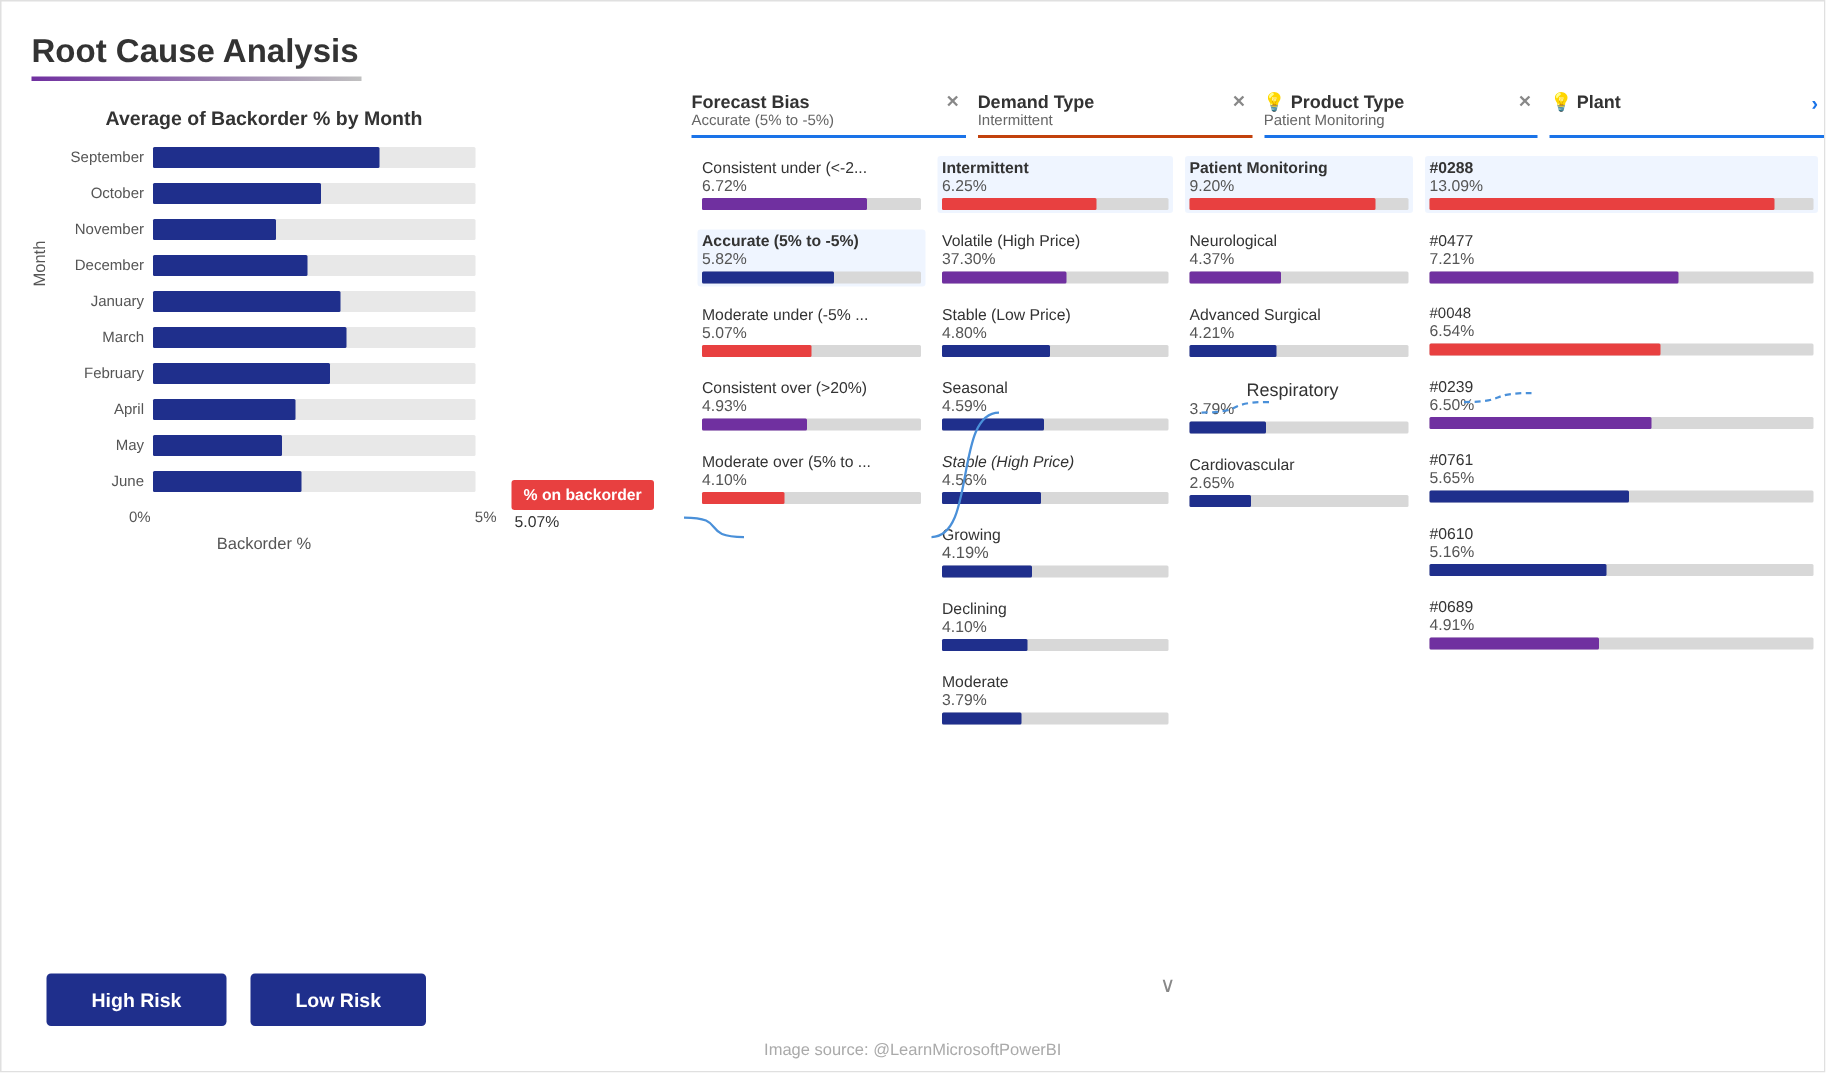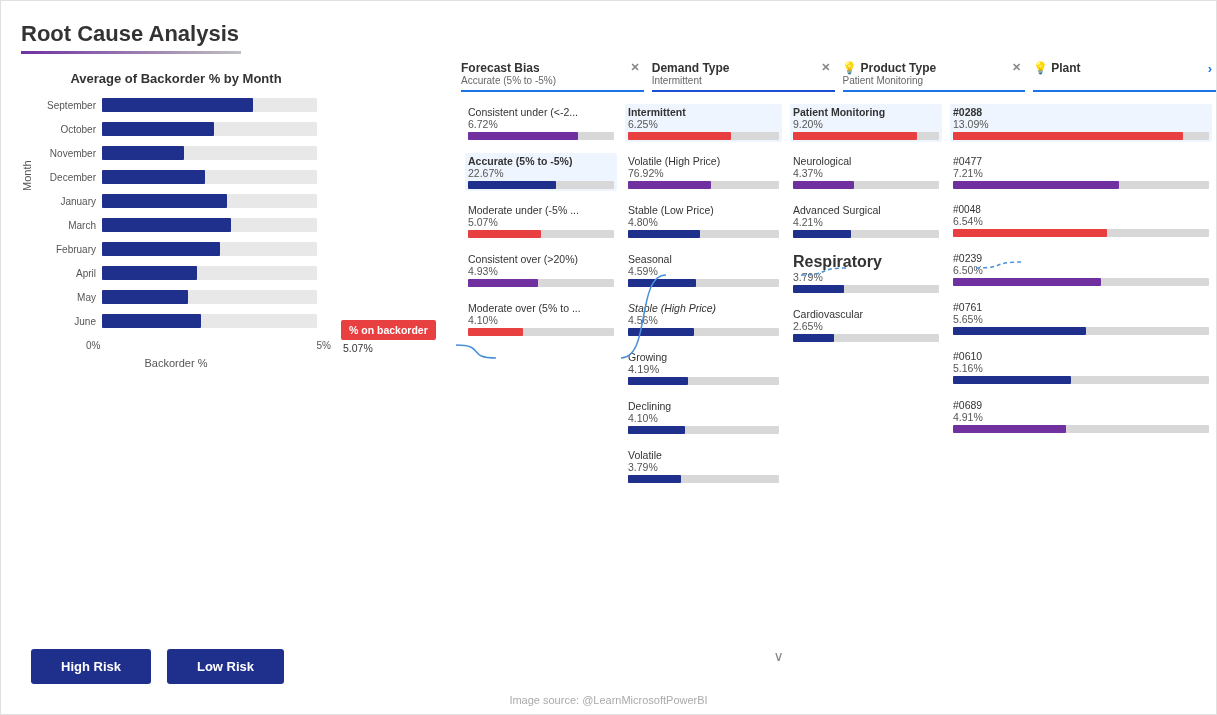--- a/index.html
+++ b/index.html
@@ -315,21 +315,21 @@
     <div class="filter-headers" style="display:flex; gap:0; margin-left:120px;">
 
       <div class="filter-col" style="flex:1; border-bottom:2px solid #1a73e8; padding-bottom:4px; position:relative; margin-right:8px;">
         <div class="filter-col-title" style="font-size:12px; font-weight:600; color:#333;">
           <span>Forecast Bias</span>
           <span class="filter-close" style="position:absolute; right:4px; top:0; font-size:11px; color:#888; cursor:pointer;">✕</span>
         </div>
         <div class="filter-col-value" style="font-size:10px; color:#666;">Accurate (5% to -5%)</div>
       </div>
 
-      <div class="filter-col" style="flex:1; border-bottom:2px solid #1d4ed8; padding-bottom:4px; position:relative; margin-right:8px;">
+      <div class="filter-col" style="flex:1; border-bottom:2px solid #c2410c; padding-bottom:4px; position:relative; margin-right:8px;">
         <div class="filter-col-title" style="font-size:12px; font-weight:600; color:#333;">
           <span>Demand Type</span>
           <span class="filter-close" style="position:absolute; right:4px; top:0; font-size:11px; color:#888; cursor:pointer;">✕</span>
         </div>
         <div class="filter-col-value" style="font-size:10px; color:#666;">Intermittent</div>
       </div>
 
       <div class="filter-col" style="flex:1; border-bottom:2px solid #1a73e8; padding-bottom:4px; position:relative; margin-right:8px;">
         <div class="filter-col-title" style="font-size:12px; font-weight:600; color:#333; display:flex; align-items:center; gap:3px;">
           <span style="font-size:12px;">💡</span>
@@ -371,21 +371,21 @@
         <div class="tree-col-inner" id="forecast-items">
             <div style="margin-bottom: 8px; padding: 2px 3px; border-radius: 2px;">
               <div style="font-size: 10.5px; color: rgb(51, 51, 51); font-weight: 500;">Consistent under (&lt;-2...</div>
               <div style="font-size: 10.5px; color: rgb(85, 85, 85);">6.72%</div>
               <div style="height: 8px; background: rgb(216, 216, 216); border-radius: 1px; width: 100%; margin-top: 2px; position: relative;">
                 <div style="height: 100%; border-radius: 1px; width: 75%; background: rgb(112, 48, 160);"></div>
               </div>
             </div>
             <div style="margin-bottom: 8px; padding: 2px 3px; border-radius: 2px; background: rgba(100, 160, 255, 0.1);">
               <div style="font-size: 10.5px; color: rgb(51, 51, 51); font-weight: 700;">Accurate (5% to -5%)</div>
-              <div style="font-size: 10.5px; color: rgb(85, 85, 85);">22.67%</div>
+              <div style="font-size: 10.5px; color: rgb(85, 85, 85);">5.82%</div>
               <div style="height: 8px; background: rgb(216, 216, 216); border-radius: 1px; width: 100%; margin-top: 2px; position: relative;">
                 <div style="height: 100%; border-radius: 1px; width: 60%; background: rgb(31, 47, 140);"></div>
               </div>
             </div>
             <div style="margin-bottom: 8px; padding: 2px 3px; border-radius: 2px;">
               <div style="font-size: 10.5px; color: rgb(51, 51, 51); font-weight: 500;">Moderate under (-5% ...</div>
               <div style="font-size: 10.5px; color: rgb(85, 85, 85);">5.07%</div>
               <div style="height: 8px; background: rgb(216, 216, 216); border-radius: 1px; width: 100%; margin-top: 2px; position: relative;">
                 <div style="height: 100%; border-radius: 1px; width: 50%; background: rgb(232, 64, 64);"></div>
               </div>
@@ -411,21 +411,21 @@
         <div class="tree-col-inner" id="demand-items">
             <div style="margin-bottom: 8px; padding: 2px 3px; border-radius: 2px; background: rgba(100, 160, 255, 0.1);">
               <div style="font-size: 10.5px; color: rgb(51, 51, 51); font-weight: 700;">Intermittent</div>
               <div style="font-size: 10.5px; color: rgb(85, 85, 85);">6.25%</div>
               <div style="height: 8px; background: rgb(216, 216, 216); border-radius: 1px; width: 100%; margin-top: 2px; position: relative;">
                 <div style="height: 100%; border-radius: 1px; width: 68%; background: rgb(232, 64, 64);"></div>
               </div>
             </div>
             <div style="margin-bottom: 8px; padding: 2px 3px; border-radius: 2px;">
               <div style="font-size: 10.5px; color: rgb(51, 51, 51); font-weight: 500;">Volatile (High Price)</div>
-              <div style="font-size: 10.5px; color: rgb(85, 85, 85);">76.92%</div>
+              <div style="font-size: 10.5px; color: rgb(85, 85, 85);">37.30%</div>
               <div style="height: 8px; background: rgb(216, 216, 216); border-radius: 1px; width: 100%; margin-top: 2px; position: relative;">
                 <div style="height: 100%; border-radius: 1px; width: 55%; background: rgb(112, 48, 160);"></div>
               </div>
             </div>
             <div style="margin-bottom: 8px; padding: 2px 3px; border-radius: 2px;">
               <div style="font-size: 10.5px; color: rgb(51, 51, 51); font-weight: 500;">Stable (Low Price)</div>
               <div style="font-size: 10.5px; color: rgb(85, 85, 85);">4.80%</div>
               <div style="height: 8px; background: rgb(216, 216, 216); border-radius: 1px; width: 100%; margin-top: 2px; position: relative;">
                 <div style="height: 100%; border-radius: 1px; width: 48%; background: rgb(31, 47, 140);"></div>
               </div>
@@ -452,21 +452,21 @@
               </div>
             </div>
             <div style="margin-bottom: 8px; padding: 2px 3px; border-radius: 2px;">
               <div style="font-size: 10.5px; color: rgb(51, 51, 51); font-weight: 500;">Declining</div>
               <div style="font-size: 10.5px; color: rgb(85, 85, 85);">4.10%</div>
               <div style="height: 8px; background: rgb(216, 216, 216); border-radius: 1px; width: 100%; margin-top: 2px; position: relative;">
                 <div style="height: 100%; border-radius: 1px; width: 38%; background: rgb(31, 47, 140);"></div>
               </div>
             </div>
             <div style="margin-bottom: 8px; padding: 2px 3px; border-radius: 2px;">
-              <div style="font-size: 10.5px; color: rgb(51, 51, 51); font-weight: 500;">Volatile</div>
+              <div style="font-size: 10.5px; color: rgb(51, 51, 51); font-weight: 500;">Moderate</div>
               <div style="font-size: 10.5px; color: rgb(85, 85, 85);">3.79%</div>
               <div style="height: 8px; background: rgb(216, 216, 216); border-radius: 1px; width: 100%; margin-top: 2px; position: relative;">
                 <div style="height: 100%; border-radius: 1px; width: 35%; background: rgb(31, 47, 140);"></div>
               </div>
             </div>
           </div>
       </div>
 
       <div class="tree-col" style="flex:1; padding:0 4px; min-width:145px; max-width:160px;">
         <div class="tree-col-inner" id="product-items">
@@ -485,21 +485,21 @@
               </div>
             </div>
             <div style="margin-bottom: 8px; padding: 2px 3px; border-radius: 2px;">
               <div style="font-size: 10.5px; color: rgb(51, 51, 51); font-weight: 500;">Advanced Surgical</div>
               <div style="font-size: 10.5px; color: rgb(85, 85, 85);">4.21%</div>
               <div style="height: 8px; background: rgb(216, 216, 216); border-radius: 1px; width: 100%; margin-top: 2px; position: relative;">
                 <div style="height: 100%; border-radius: 1px; width: 40%; background: rgb(31, 47, 140);"></div>
               </div>
             </div>
             <div style="margin-bottom: 8px; padding: 2px 3px; border-radius: 2px;">
-              <div style="font-size: 16px; color: rgb(51, 51, 51); font-weight: 700;">Respiratory</div>
+              <div style="font-size: 12px; color: rgb(51, 51, 51); font-weight: 400; margin-left: 38px;">Respiratory</div>
               <div style="font-size: 10.5px; color: rgb(85, 85, 85);">3.79%</div>
               <div style="height: 8px; background: rgb(216, 216, 216); border-radius: 1px; width: 100%; margin-top: 2px; position: relative;">
                 <div style="height: 100%; border-radius: 1px; width: 35%; background: rgb(31, 47, 140);"></div>
               </div>
             </div>
             <div style="margin-bottom: 8px; padding: 2px 3px; border-radius: 2px;">
               <div style="font-size: 10.5px; color: rgb(51, 51, 51); font-weight: 500;">Cardiovascular</div>
               <div style="font-size: 10.5px; color: rgb(85, 85, 85);">2.65%</div>
               <div style="height: 8px; background: rgb(216, 216, 216); border-radius: 1px; width: 100%; margin-top: 2px; position: relative;">
                 <div style="height: 100%; border-radius: 1px; width: 28%; background: rgb(31, 47, 140);"></div>

